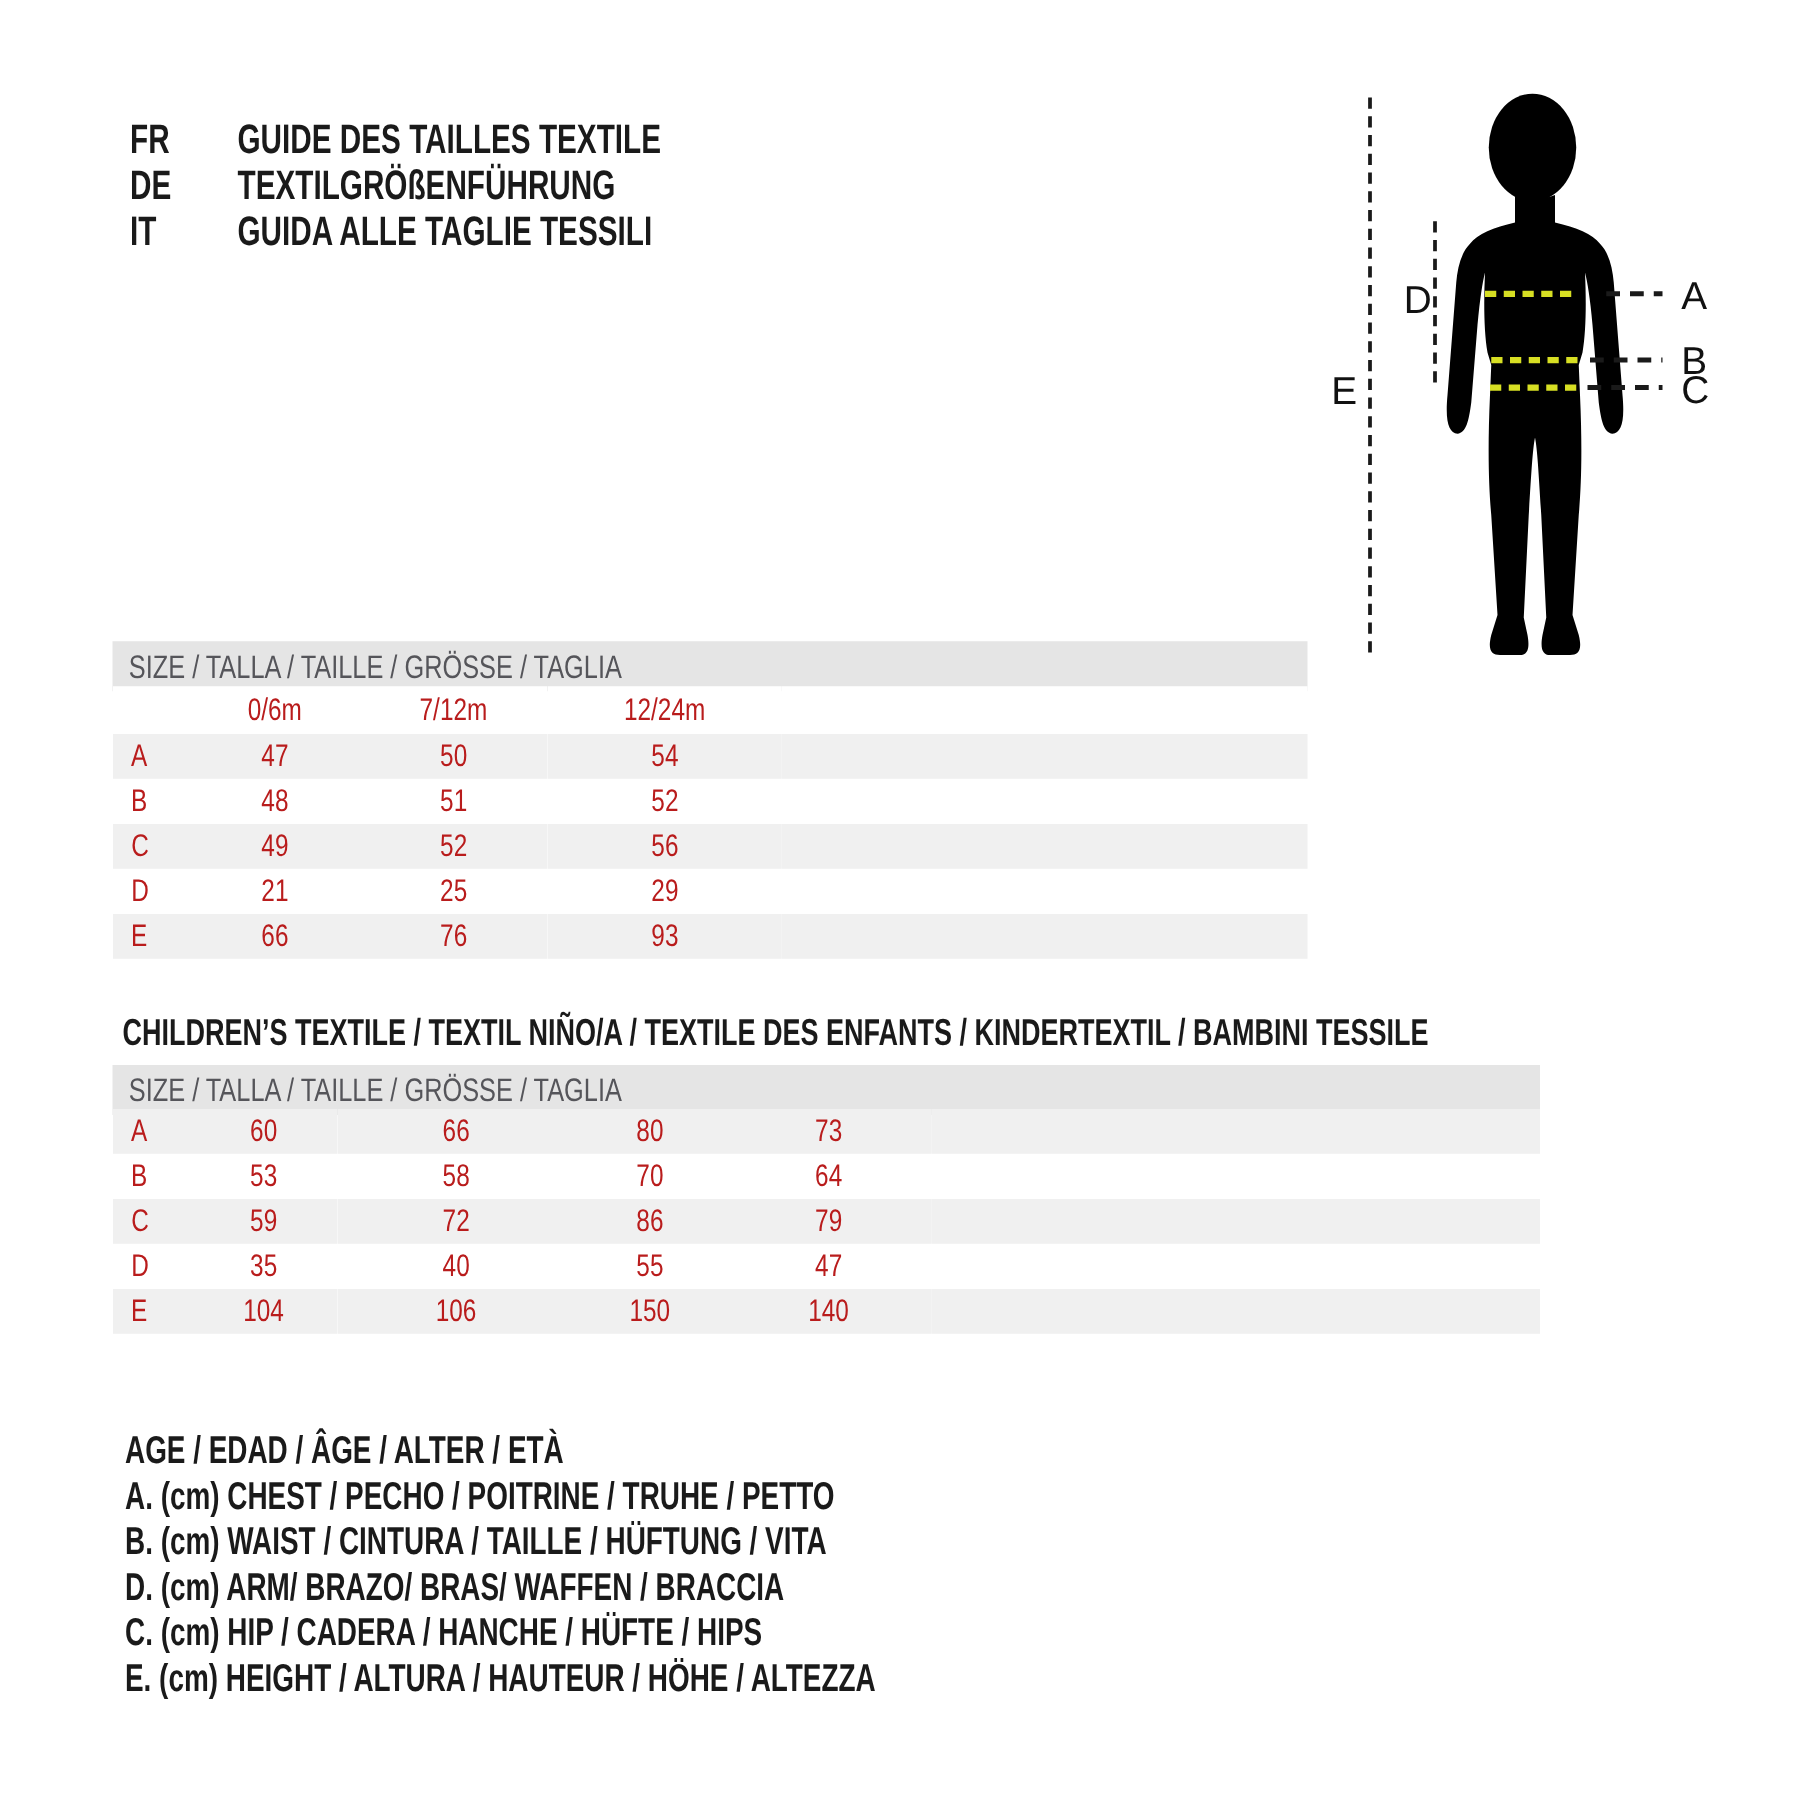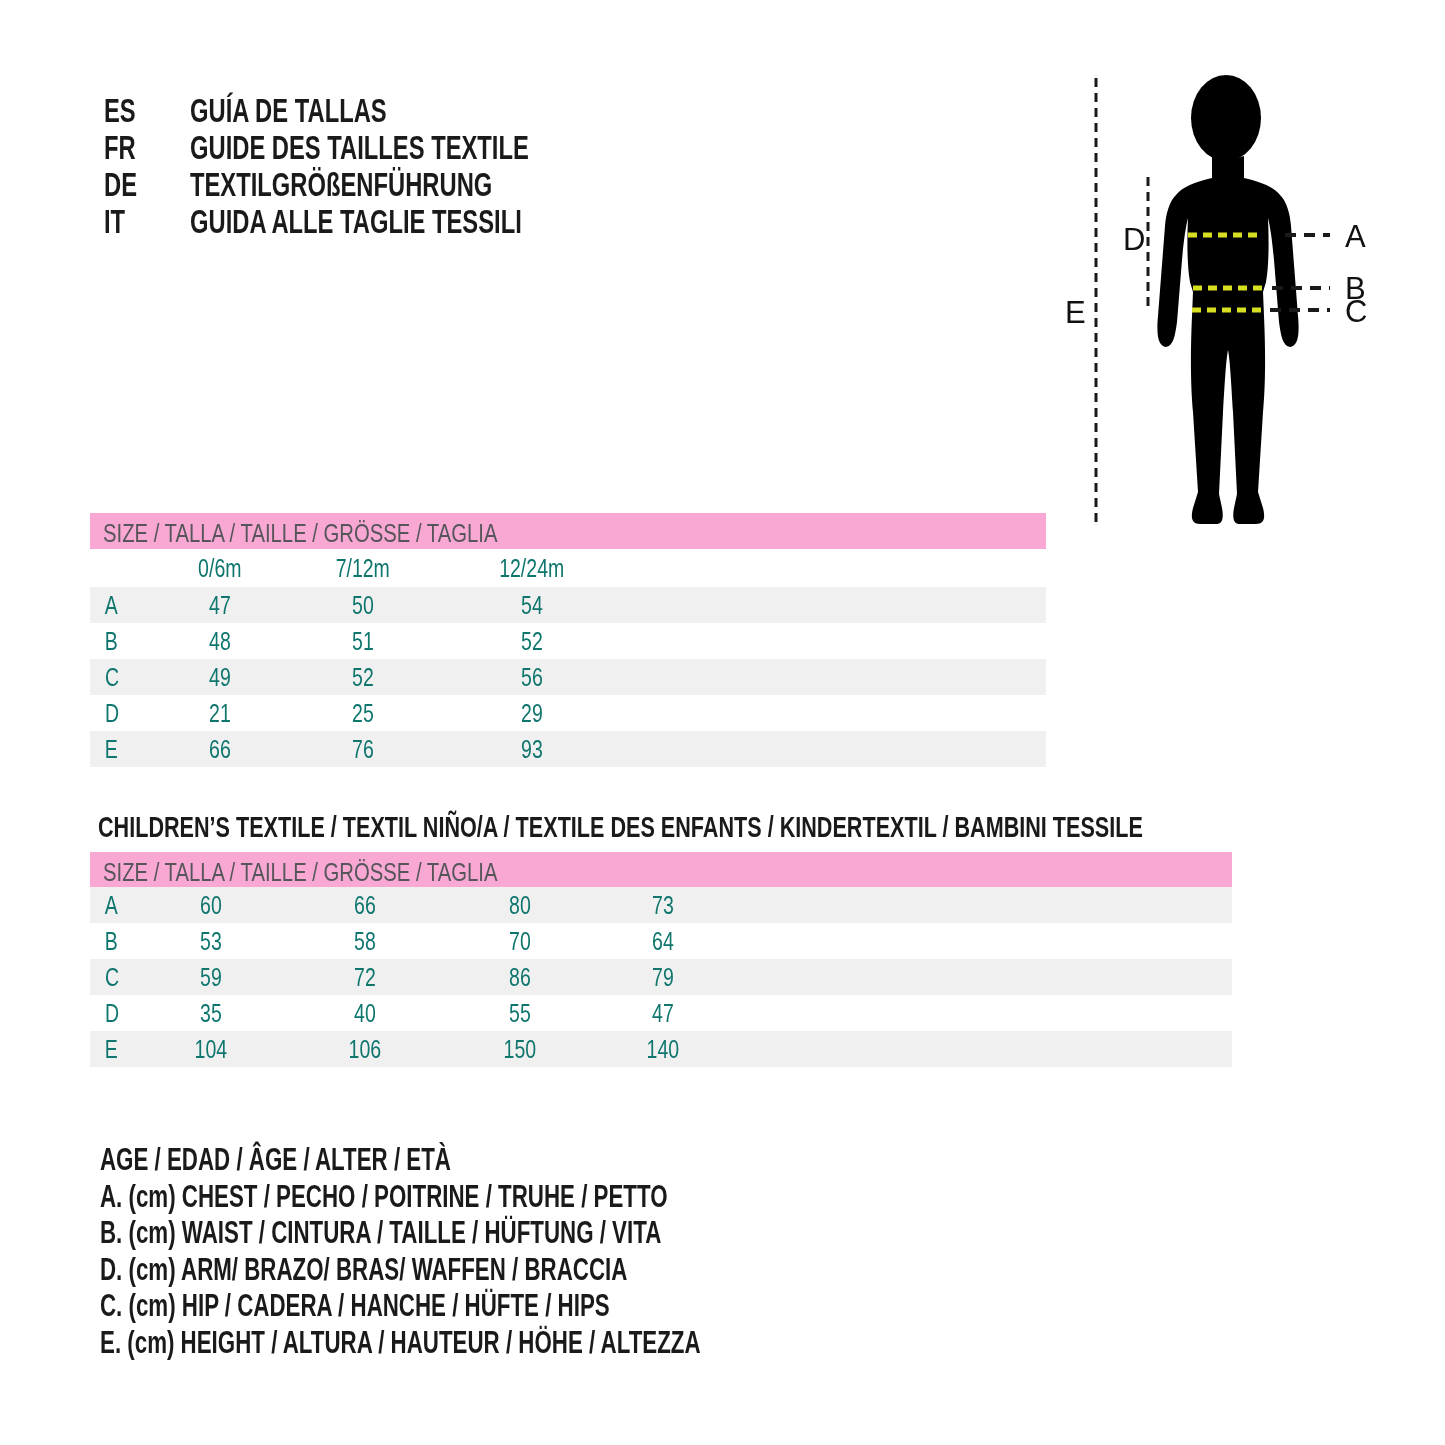--- a/index.html
+++ b/index.html
@@ -17,52 +17,49 @@
   .lang-code{width:86px;}
   
   .figure-wrap{position:absolute;left:1040px;top:60px;width:405px;height:480px;}
 
   
   .sec-heading{position:absolute;left:98px;font-size:30px;font-weight:700;margin:0;}
   .babies-heading{top:450px;}
   .children-heading{top:810px;}
 
   
-  .size-bar{position:absolute;left:90px;height:40px;background:#f9a8d4;
+  .size-bar{position:absolute;left:90px;height:40px;background:#e5e5e5;
     display:flex;align-items:center;padding-left:13px;box-sizing:border-box;
     font-size:26px;color:#55555a;}
   .babies-bar{top:513px;width:956px;}
   .children-bar{top:852px;width:1142px;}
 
   
   table.size-table{position:absolute;left:90px;border-collapse:collapse;table-layout:fixed;
-    font-size:25px;color:#0f766e;}
+    font-size:25px;color:#b91c1c;}
   .babies-table{top:549px;width:956px;}
   .children-table{top:887px;width:1142px;}
   table.size-table td{padding:0;text-align:center;vertical-align:middle;overflow:hidden;}
   table.size-table td.rowlab{text-align:left;padding-left:13px;}
   tr.hdr-row td{height:38px;background:#ffffff;}
   tr.data-row td{height:36px;}
   tr.stripe td{background:#f0f0f0;}
 
   
   .legend{position:absolute;left:100px;top:1142px;font-size:31px;font-weight:700;line-height:36.5px;}
   .legend-line{white-space:nowrap;}
 
   svg text{font-family:"Liberation Sans",sans-serif;}
 </style>
 </head>
 <body>
 
 <div class="canvas">
 
   <section class="lang-list">
-    <div class="lang-row">
-      <span class="cnd lang-code">ES</span><span class="cnd">GUÍA DE TALLAS</span>
-    </div>
     <div class="lang-row">
       <span class="cnd lang-code">FR</span><span class="cnd">GUIDE DES TAILLES TEXTILE</span>
     </div>
     <div class="lang-row">
       <span class="cnd lang-code">DE</span><span class="cnd">TEXTILGRÖßENFÜHRUNG</span>
     </div>
     <div class="lang-row">
       <span class="cnd lang-code">IT</span><span class="cnd">GUIDA ALLE TAGLIE TESSILI</span>
     </div>
   </section>

